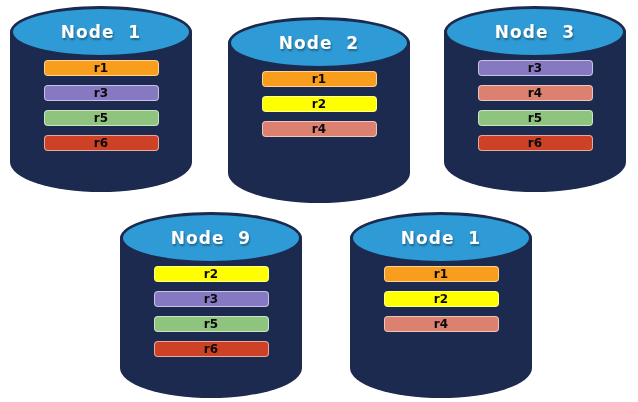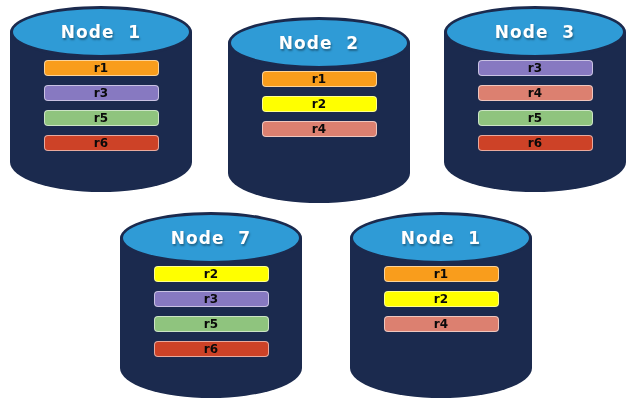--- a/index.html
+++ b/index.html
@@ -116,21 +116,21 @@
       <div class="bars">
         <div class="bar" style="background: rgb(135, 121, 193);">r3</div>
         <div class="bar" style="background: rgb(220, 128, 112);">r4</div>
         <div class="bar" style="background: rgb(143, 196, 126);">r5</div>
         <div class="bar" style="background: rgb(205, 66, 39);">r6</div>
       </div>
     </div>
     <div class="cylinder node-pos-3">
       <div class="cyl-body"></div>
       <div class="cyl-top">
-        <span class="node-title">Node 7</span>
+        <span class="node-title">Node 9</span>
       </div>
       <div class="bars">
         <div class="bar" style="background: rgb(255, 255, 0);">r2</div>
         <div class="bar" style="background: rgb(135, 121, 193);">r3</div>
         <div class="bar" style="background: rgb(143, 196, 126);">r5</div>
         <div class="bar" style="background: rgb(205, 66, 39);">r6</div>
       </div>
     </div>
     <div class="cylinder node-pos-4">
       <div class="cyl-body"></div>

